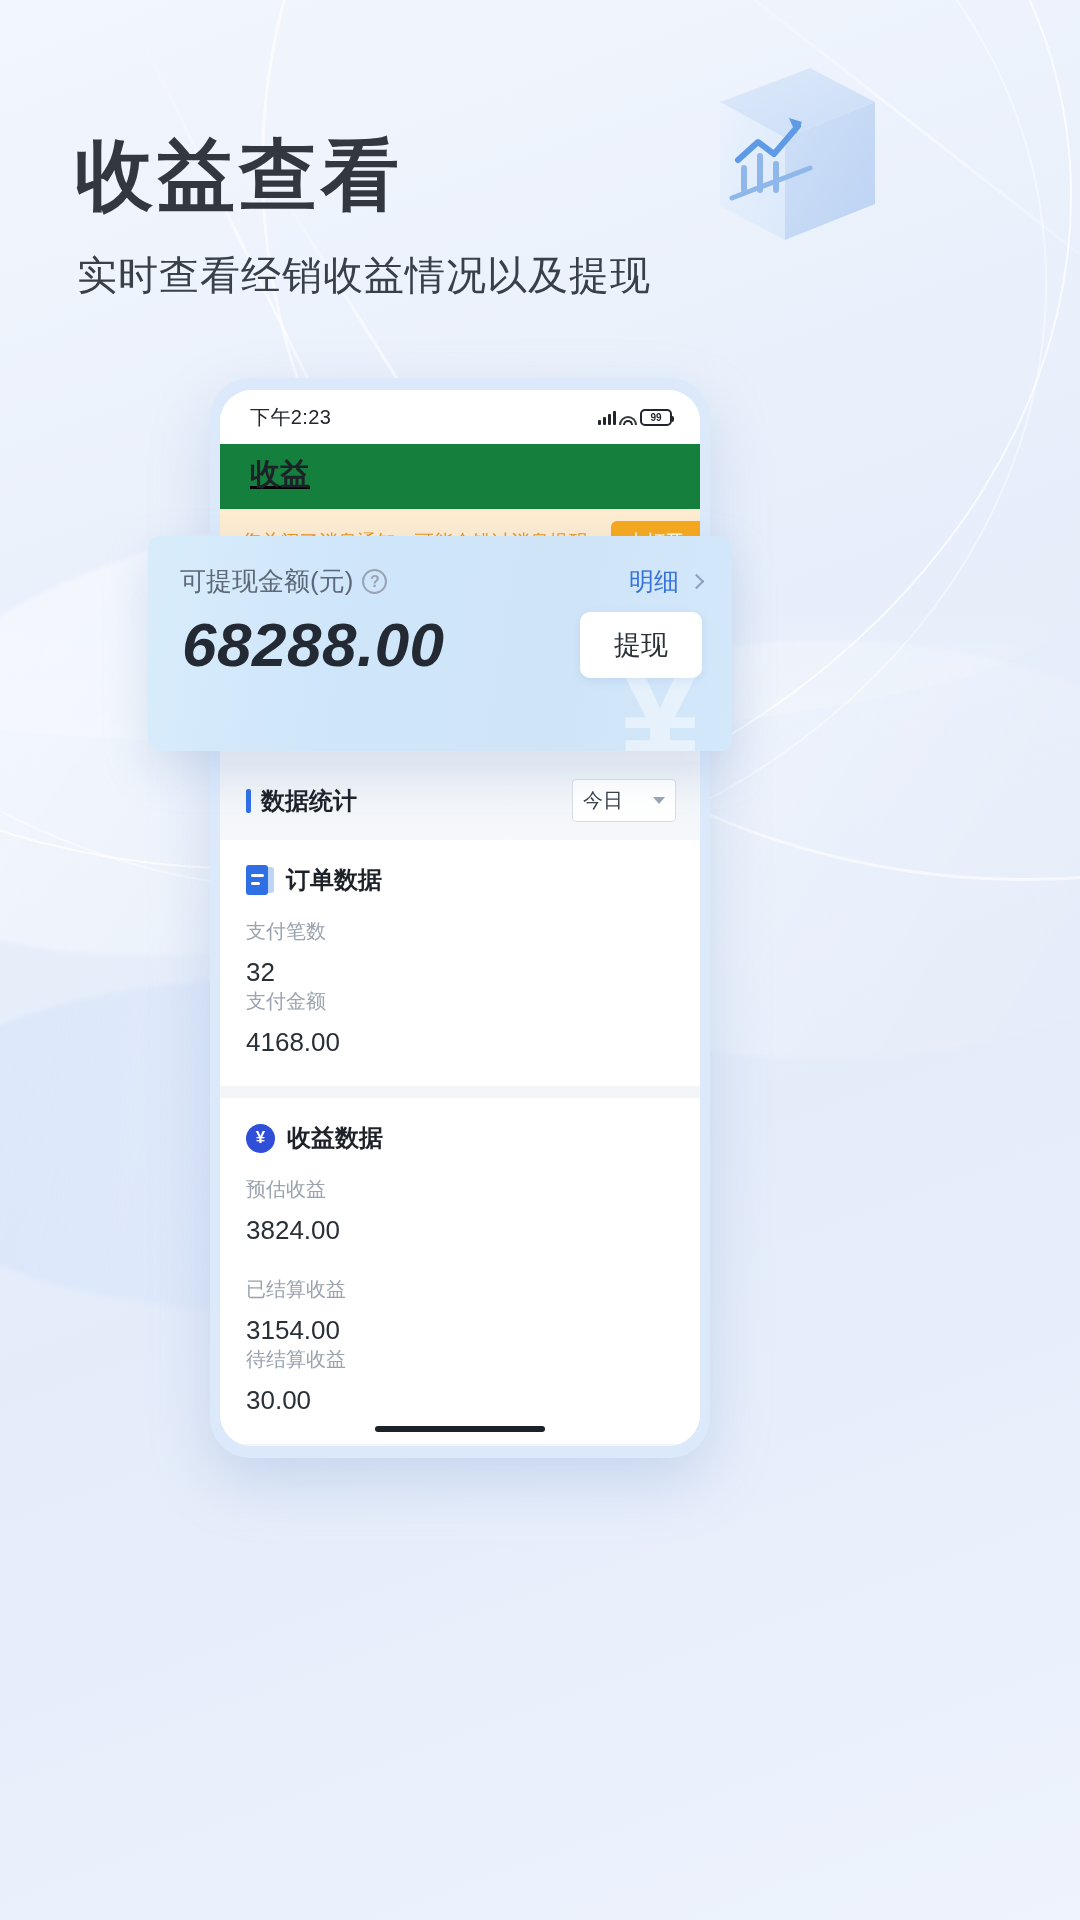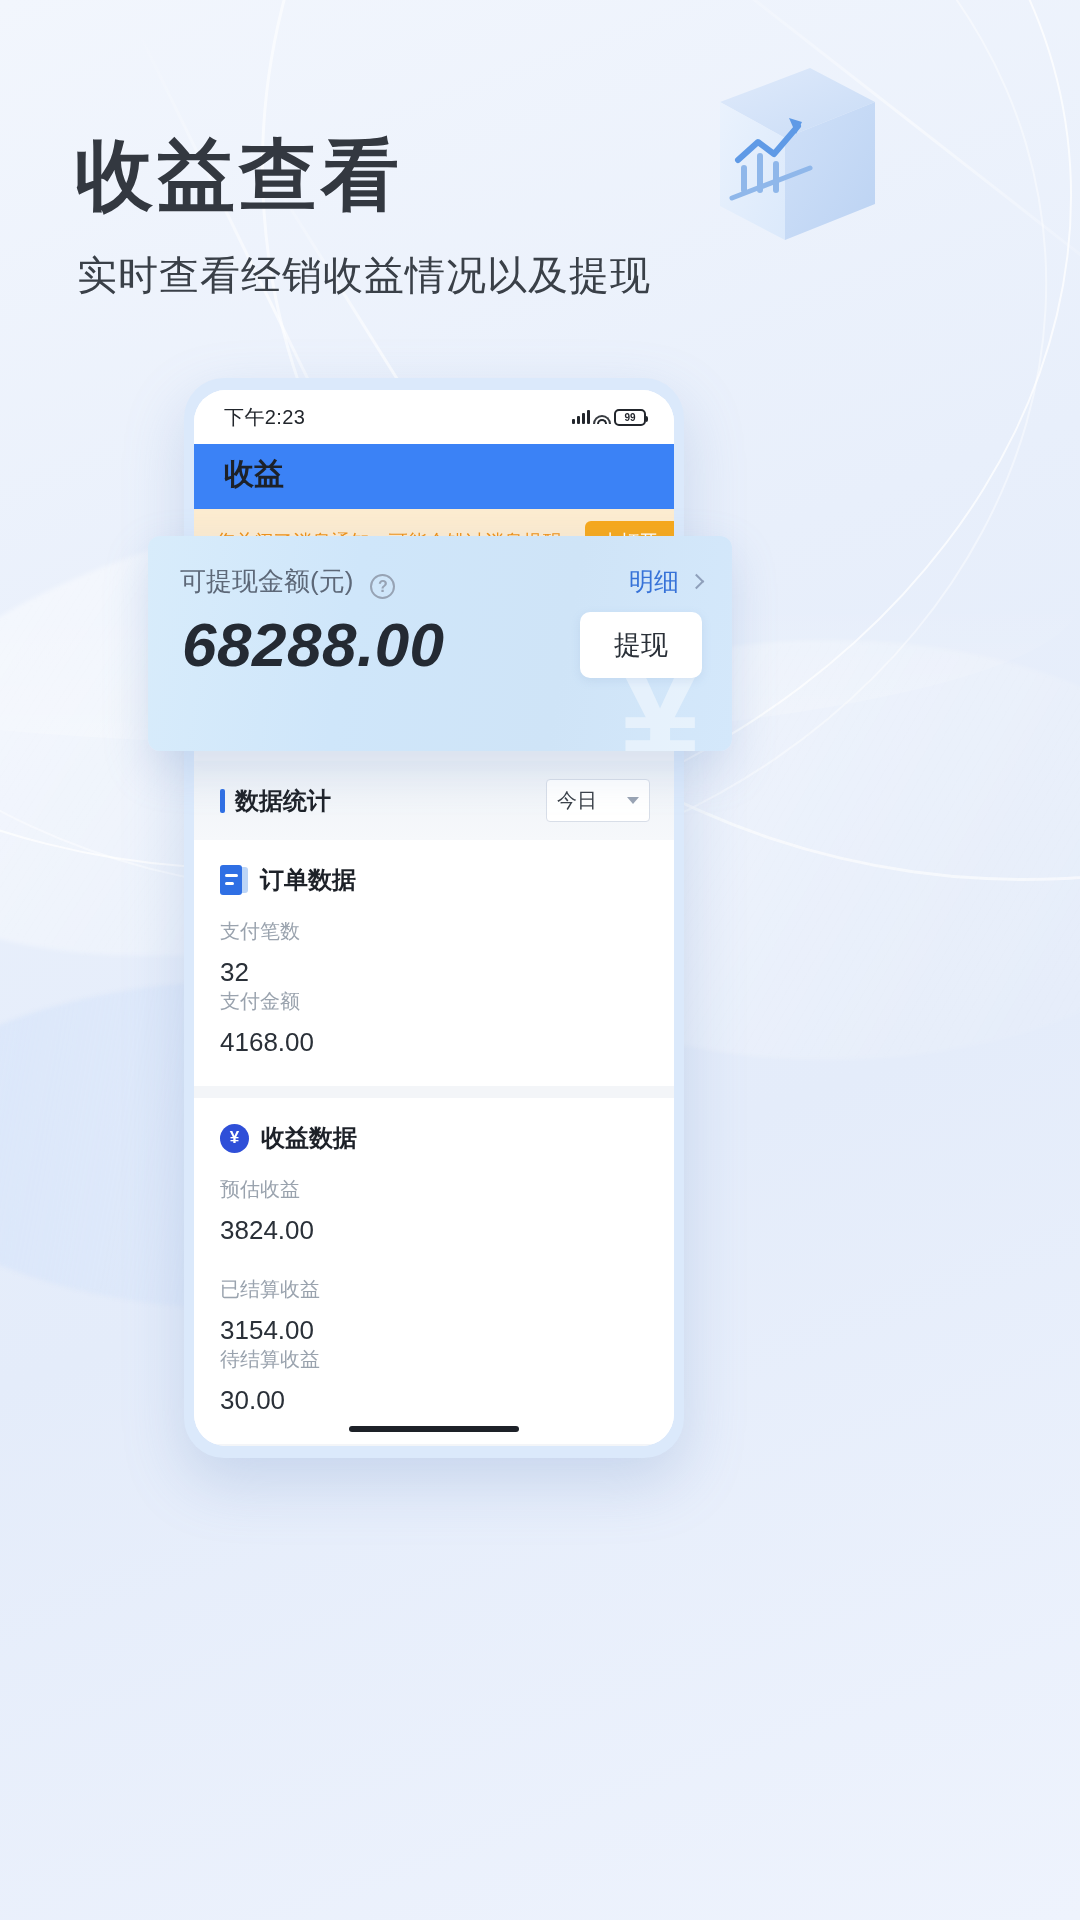--- a/index.html
+++ b/index.html
@@ -70,21 +70,21 @@
     position:absolute; left:77px; top:248px;
     font-size:40px; font-weight:400; letter-spacing:1px;
     color:#3a4048;
   }
 
   
   .cube-wrap{ position:absolute; left:660px; top:60px; width:230px; height:230px; z-index:2;}
 
   
   #phone{
-    position:absolute; left:184px; top:378px;
+    position:absolute; left:210px; top:378px;
     width:500px; height:1080px;
     background:#dbe9fb;
     border-radius:40px;
     box-shadow:0 24px 60px rgba(120,150,200,.28);
     z-index:4;
   }
   .phone-screen{
     position:absolute; left:10px; top:12px;
     width:480px; height:1056px;
     background:#ffffff;
@@ -92,38 +92,38 @@
     overflow:hidden;
   }
 
   
   .statusbar{
     height:54px; display:flex; align-items:center;
     justify-content:space-between; padding:0 28px 0 30px;
     background:#fff;
   }
   .sb-time{ font-size:20px; color:#22262c; letter-spacing:.4px; }
-  .sb-right{ display:flex; align-items:flex-start; gap:2px; }
+  .sb-right{ display:flex; align-items:center; gap:2px; }
   .sig{ display:flex; align-items:flex-end; gap:2px; height:15px;}
   .sig i{ display:block; width:3px; background:#22262c; border-radius:1px;}
   .sig i:nth-child(1){height:5px} .sig i:nth-child(2){height:8px}
   .sig i:nth-child(3){height:11px} .sig i:nth-child(4){height:14px}
   .wifi{ width:20px; height:15px; position:relative;}
   .wifi b{ position:absolute; left:50%; bottom:0; transform:translateX(-50%);
     border:2px solid #22262c; border-bottom:none; border-radius:50% 50% 0 0 / 100% 100% 0 0;}
   .wifi b:nth-child(1){ width:18px; height:9px; opacity:.9;}
   .wifi b:nth-child(2){ width:10px; height:5px; bottom:0;}
   .batt{ width:32px; height:17px; border:2px solid #22262c; border-radius:5px;
     position:relative; display:flex; align-items:center; justify-content:center;}
   .batt:after{ content:""; position:absolute; right:-4px; top:5px; width:2px;height:6px;
     background:#22262c; border-radius:0 2px 2px 0;}
   .batt span{ font-size:10px; color:#22262c; font-weight:700; }
 
   
-  .app-head{ padding:10px 30px 14px; background:#3b82f6; }
+  .app-head{ padding:10px 30px 14px; background:#15803d;text-decoration:underline; }
   .app-title{ font-size:30px; font-weight:700; color:#1d2128; }
 
   
   .notice{
     background:#fdecd0; display:flex; align-items:center;
     justify-content:space-between; padding:12px 0 12px 22px;
     position:relative;
   }
   .notice-text{ font-size:19px; color:#f09014; letter-spacing:.2px; }
   .notice-btn{
@@ -142,21 +142,21 @@
     z-index:8; overflow:hidden;
   }
   #balance-card .deco{
     position:absolute; right:30px; bottom:-40px;
     font-size:150px; color:rgba(255,255,255,.45); font-weight:700; line-height:1;
   }
   .bc-top{
     display:flex; align-items:center; justify-content:space-between;
     padding:28px 30px 0 32px; position:relative; z-index:2;
   }
-  .bc-label{ display:flex; align-items:flex-end; gap:17px;
+  .bc-label{ display:flex; align-items:center; gap:9px;
     font-size:26px; color:#5d6878; }
   .qmark{
     width:25px;height:25px;border:2px solid #97a3b4;border-radius:50%;
     display:flex;align-items:center;justify-content:center;
     font-size:16px;color:#97a3b4;font-weight:600;
   }
   .bc-detail{ display:flex; align-items:center; gap:12px;
     font-size:25px; color:#3672d8; }
   .chev{ width:11px;height:11px;border-right:2.5px solid #8fa0bb;
     border-bottom:2.5px solid #8fa0bb; transform:rotate(-45deg); }

